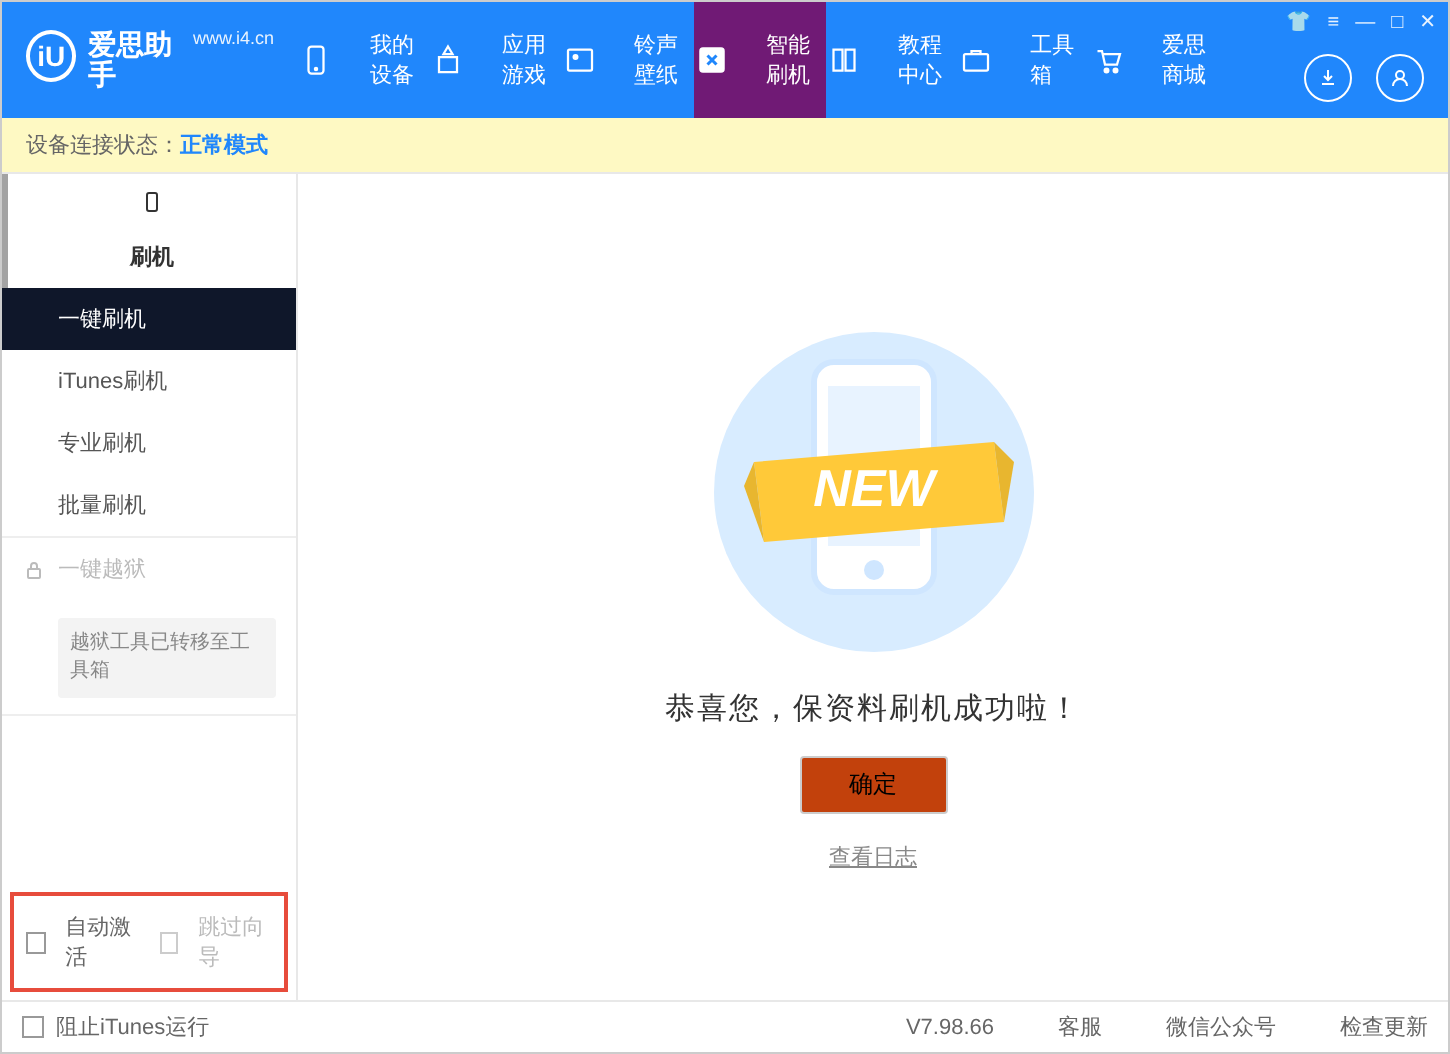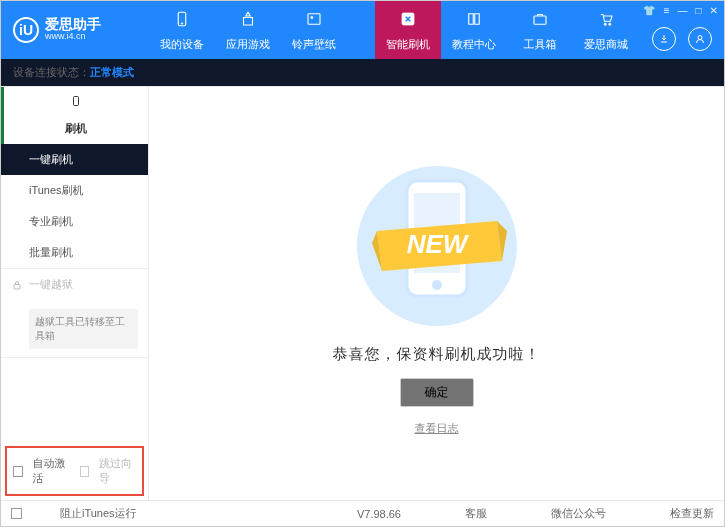--- a/index.html
+++ b/index.html
@@ -3,60 +3,60 @@
 <meta charset="utf-8">
 <style>
 * { margin: 0; padding: 0; box-sizing: border-box; font-family: "Microsoft YaHei", sans-serif; }
 body { background: #f5f5f5; width: 725px; height: 527px; overflow: hidden; }
 .window { width: 725px; height: 527px; background: #fff; display: flex; flex-direction: column; border: 1px solid #ccc; }
 
 
 .header { background: #2087fc; height: 58px; display: flex; align-items: center; color: #fff; position: relative; }
 .logo-area { display: flex; align-items: flex-start; padding: 0 12px; width: 148px; }
 .logo-circle { width: 26px; height: 26px; border: 2px solid #fff; border-radius: 50%; display: flex; align-items: center; justify-content: center; font-weight: bold; font-size: 14px; margin-right: 6px; }
-.logo-text { display: flex; flex-direction: column; line-height: 1.1; }
+.logo-text { display: flex; line-height: 1.1; }
 .logo-title { font-size: 14px; font-weight: bold; }
 .logo-url { font-size: 9px; opacity: .9; }
 .nav { display: flex; height: 100%; }
-.nav-item { width: 66px; display: flex; flex-direction: column; align-items: center; justify-content: center; font-size: 11px; cursor: pointer; gap: 8px; }
-.nav-item.active { background: #be185d; margin-left: 28px; }
+.nav-item { width: 66px; display: flex; align-items: center; justify-content: center; font-size: 11px; cursor: pointer; gap: 18px; }
+.nav-item.active { background: #701a75; }
 .nav-icon { width: 20px; height: 20px; display: flex; align-items: center; justify-content: center; }
 .nav-icon svg { fill: #fff; stroke: #fff; }
 .win-controls { position: absolute; top: 4px; right: 6px; display: flex; gap: 8px; align-items: center; }
 .win-controls span, .win-controls svg { color: #fff; font-size: 10px; opacity: .9; cursor: pointer; }
 .header-right { position: absolute; right: 12px; bottom: 8px; display: flex; gap: 12px; }
 .circ-btn { width: 24px; height: 24px; border: 1.5px solid #fff; border-radius: 50%; display: flex; align-items: center; justify-content: center; cursor: pointer; }
 
 
-.status-bar { height: 28px; background: #0f172a; border-bottom: 1px solid #e8e8e8; display: flex; align-items: center; padding: 0 12px; font-size: 11px; color: #666; }
+.status-bar { height: 28px; background: #fef9c3; border-bottom: 1px solid #e8e8e8; display: flex; align-items: center; padding: 0 12px; font-size: 11px; color: #666; }
 .status-bar .mode { color: #2087fc; font-weight: bold; }
 
 
 .body { flex: 1; display: flex; min-height: 0; }
 .sidebar { width: 148px; border-right: 1px solid #e8e8e8; display: flex; flex-direction: column; font-size: 11px; overflow-y: auto; }
 .side-section { border-bottom: 1px solid #eee; }
 .side-header { display: flex; align-items: center; gap: 6px; padding: 8px 10px; color: #555; }
-.side-header.main { border-left: 3px solid #15803d; font-weight: bold; color: #333; }
+.side-header.main { border-left: 3px solid #a3a3a3; font-weight: bold; color: #333; }
 .side-item { padding: 8px 10px 8px 28px; color: #555; cursor: pointer; }
 .side-item.active { background: #0f172a; color: #fff; }
 .side-note { margin: 9px 10px 8px 28px; background: #f3f3f3; color: #888; font-size: 10px; padding: 6px; border-radius: 2px; line-height: 1.4; }
 .side-bottom { margin-top: auto; border: 2px solid #e74c3c; margin-left: 4px; margin-right: 4px; margin-bottom: 4px; padding: 8px 6px; display: flex; gap: 10px; align-items: center; }
 .chk { width: 11px; height: 11px; border: 1px solid #999; display: inline-block; }
 .chk-label { font-size: 11px; color: #666; }
 .chk-label.disabled { color: #bbb; }
 
 
 .main { flex: 1; display: flex; flex-direction: column; align-items: center; justify-content: center; gap: 14px; position: relative; }
 .illus { width: 220px; height: 180px; position: relative; }
 .success-msg { font-size: 15px; color: #333; letter-spacing: 1px; }
-.ok-btn { border: 1px solid #ccc; background: #737373; padding: 5px 24px; font-size: 12px; cursor: pointer; border-radius: 2px; }
+.ok-btn { border: 1px solid #ccc; background: #c2410c; padding: 5px 24px; font-size: 12px; cursor: pointer; border-radius: 2px; }
 .log-link { font-size: 11px; color: #888; text-decoration: underline; cursor: pointer; }
 
 
-.footer { height: 26px; border-top: 1px solid #e8e8e8; display: flex; align-items: center; padding: 0 10px; font-size: 11px; color: #666; gap: 32px; }
+.footer { height: 26px; border-top: 1px solid #e8e8e8; display: flex; align-items: center; padding: 0 10px; font-size: 11px; color: #666; }
 .footer .spacer { flex: 1; }
 .footer-item { margin-left: 32px; cursor: pointer; }
 </style>
 </head>
 <body>
 
 <div class="window">
 
   <div class="header">
     <div class="logo-area">

